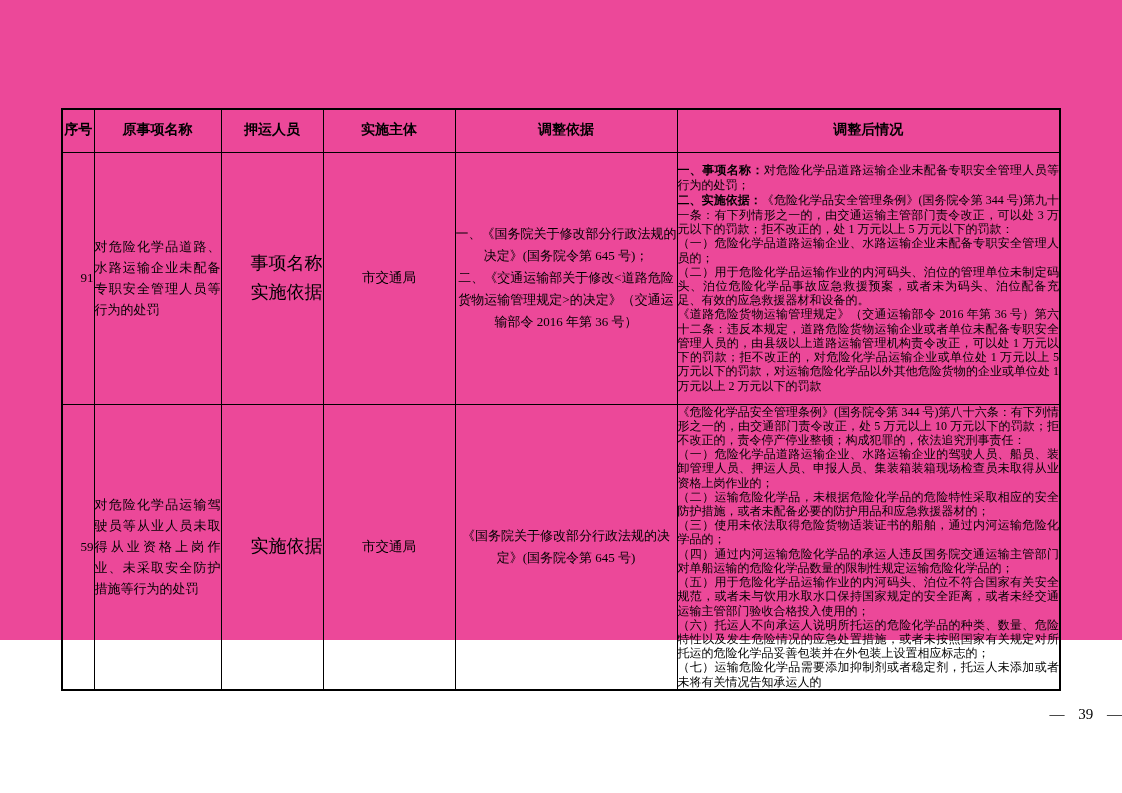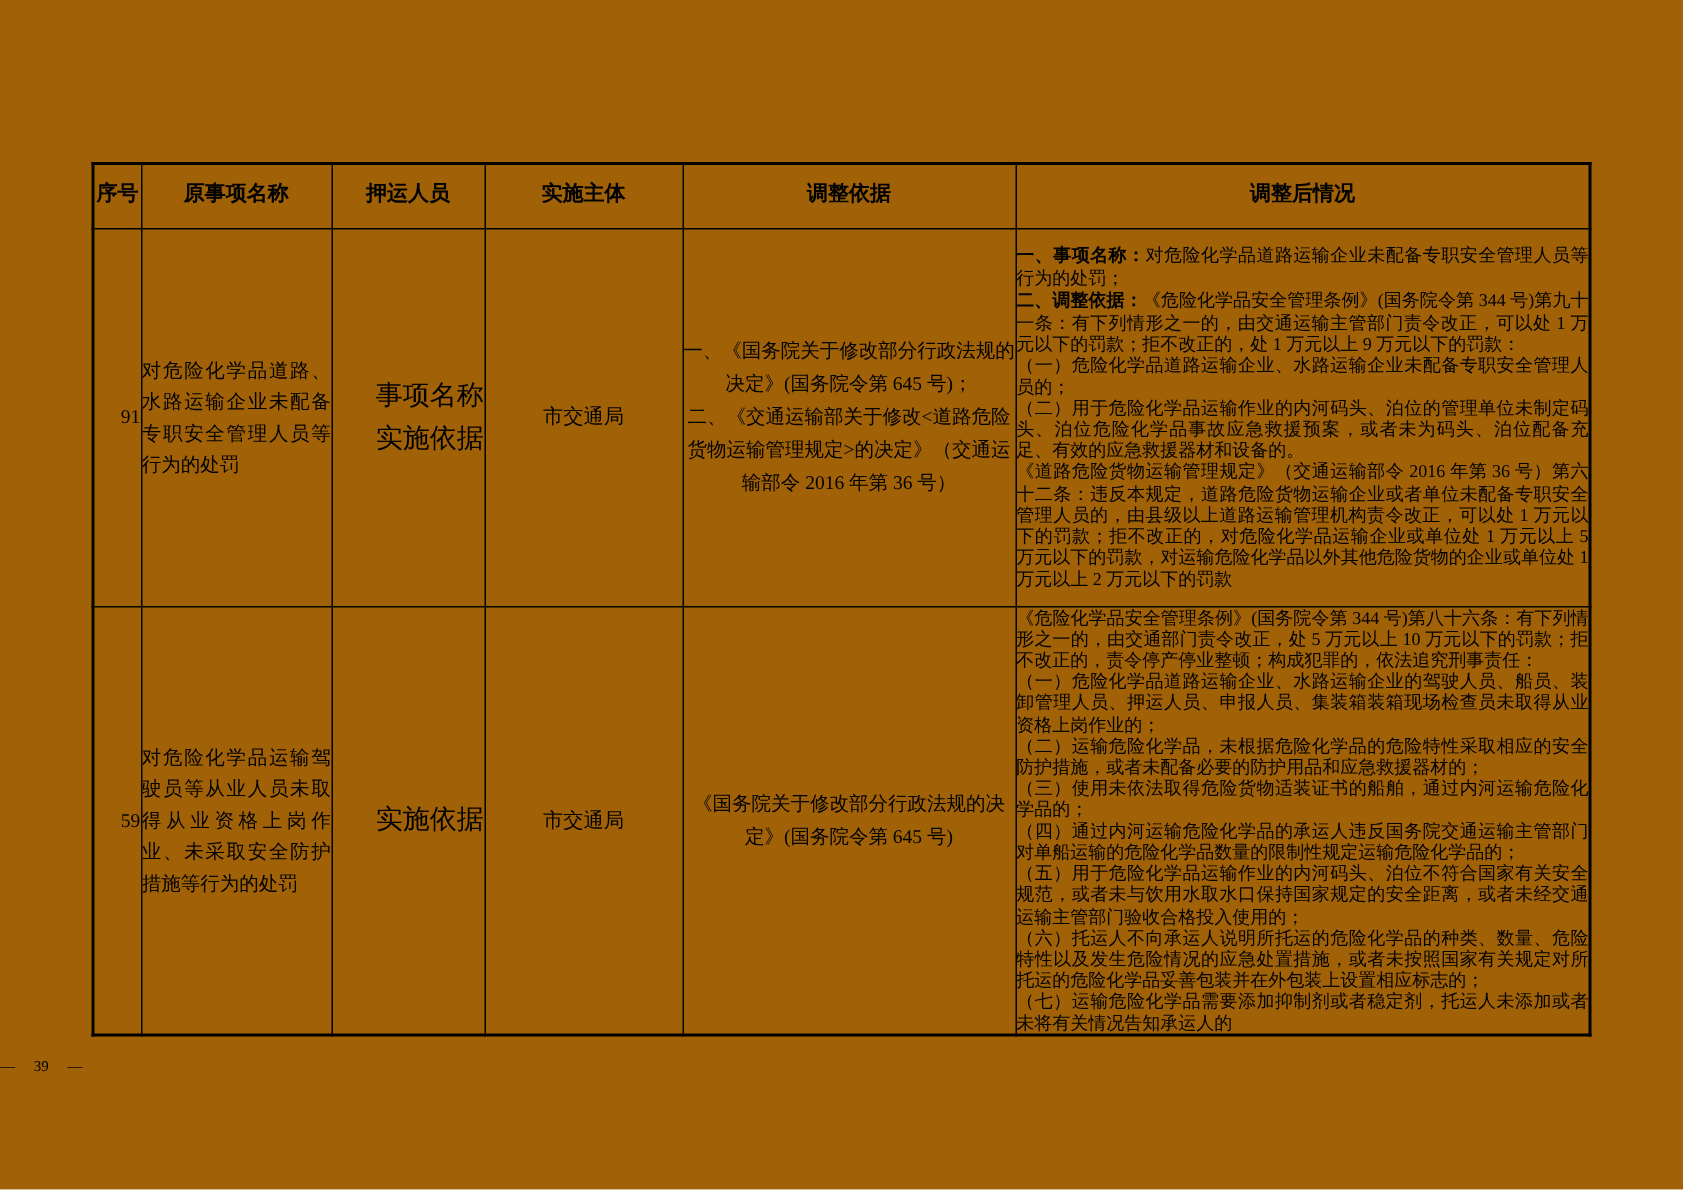--- a/index.html
+++ b/index.html
@@ -3,21 +3,21 @@
 <meta charset="utf-8">
 <style>
   html,body{margin:0;padding:0;background:#ffffff;}
   body{
     width:1122px;height:793px;
     font-family:"Liberation Serif","DejaVu Serif",serif;
     color:#000;
     position:relative;
     overflow:hidden;
   }
-  .page{position:absolute;left:0;top:0;width:1122px;height:793px;background:#a16207;}
+  .page{position:absolute;left:0;top:0;width:1122px;height:640px;background:#ec4899;}
   table.doc{
     position:absolute;left:61px;top:108px;
     width:1000px;
     border-collapse:collapse;
     table-layout:fixed;
     border:2px solid #000;
   }
   table.doc th, table.doc td{
     border:1px solid #000;
     vertical-align:middle;
@@ -49,21 +49,21 @@
   td.c-after{
     font-size:12px;line-height:1.185;
     padding:2px 3px 2px 4px;
     vertical-align:top;
     text-align:justify;
   }
   td.c-after .para{margin:0;}
   .b{font-weight:bold;font-family:Liberation Mono, monospace;}
   .pageno{
     position:absolute;left:0;top:706px;width:1122px;
-    text-align:left;font-size:10px;
+    text-align:right;font-size:15px;
     word-spacing:10px;
     color:#000;
   }
 </style>
 </head>
 <body>
 
 <div class="page">
 
   <table class="doc">
@@ -89,21 +89,21 @@
       <tr class="r91">
         <td class="c-seq">91</td>
         <td class="c-item">对危险化学品道路、水路运输企业未配备专职安全管理人员等行为的处罚</td>
         <td class="c-adjust">事项名称
 实施依据</td>
         <td class="c-impl">市交通局</td>
         <td class="c-basis">一、《国务院关于修改部分行政法规的决定》(国务院令第 645 号)；
 二、《交通运输部关于修改&lt;道路危险货物运输管理规定&gt;的决定》（交通运输部令 2016 年第 36 号）</td>
         <td class="c-after">
             <div class="para"><span class="b">一、事项名称：</span><span>对危险化学品道路运输企业未配备专职安全管理人员等行为的处罚；</span></div>
-            <div class="para"><span class="b">二、调整依据：</span><span>《危险化学品安全管理条例》(国务院令第 344 号)第九十一条：有下列情形之一的，由交通运输主管部门责令改正，可以处 1 万元以下的罚款；拒不改正的，处 1 万元以上 9 万元以下的罚款：</span></div>
+            <div class="para"><span class="b">二、实施依据：</span><span>《危险化学品安全管理条例》(国务院令第 344 号)第九十一条：有下列情形之一的，由交通运输主管部门责令改正，可以处 3 万元以下的罚款；拒不改正的，处 1 万元以上 5 万元以下的罚款：</span></div>
             <div class="para"><span>（一）危险化学品道路运输企业、水路运输企业未配备专职安全管理人员的；</span></div>
             <div class="para"><span>（二）用于危险化学品运输作业的内河码头、泊位的管理单位未制定码头、泊位危险化学品事故应急救援预案，或者未为码头、泊位配备充足、有效的应急救援器材和设备的。</span></div>
             <div class="para"><span>《道路危险货物运输管理规定》（交通运输部令 2016 年第 36 号）第六十二条：违反本规定，道路危险货物运输企业或者单位未配备专职安全管理人员的，由县级以上道路运输管理机构责令改正，可以处 1 万元以下的罚款；拒不改正的，对危险化学品运输企业或单位处 1 万元以上 5 万元以下的罚款，对运输危险化学品以外其他危险货物的企业或单位处 1 万元以上 2 万元以下的罚款</span></div>
           </td>
       </tr>
       <tr class="r92">
         <td class="c-seq">59</td>
         <td class="c-item">对危险化学品运输驾驶员等从业人员未取得从业资格上岗作业、未采取安全防护措施等行为的处罚</td>
         <td class="c-adjust">实施依据</td>
         <td class="c-impl">市交通局</td>

